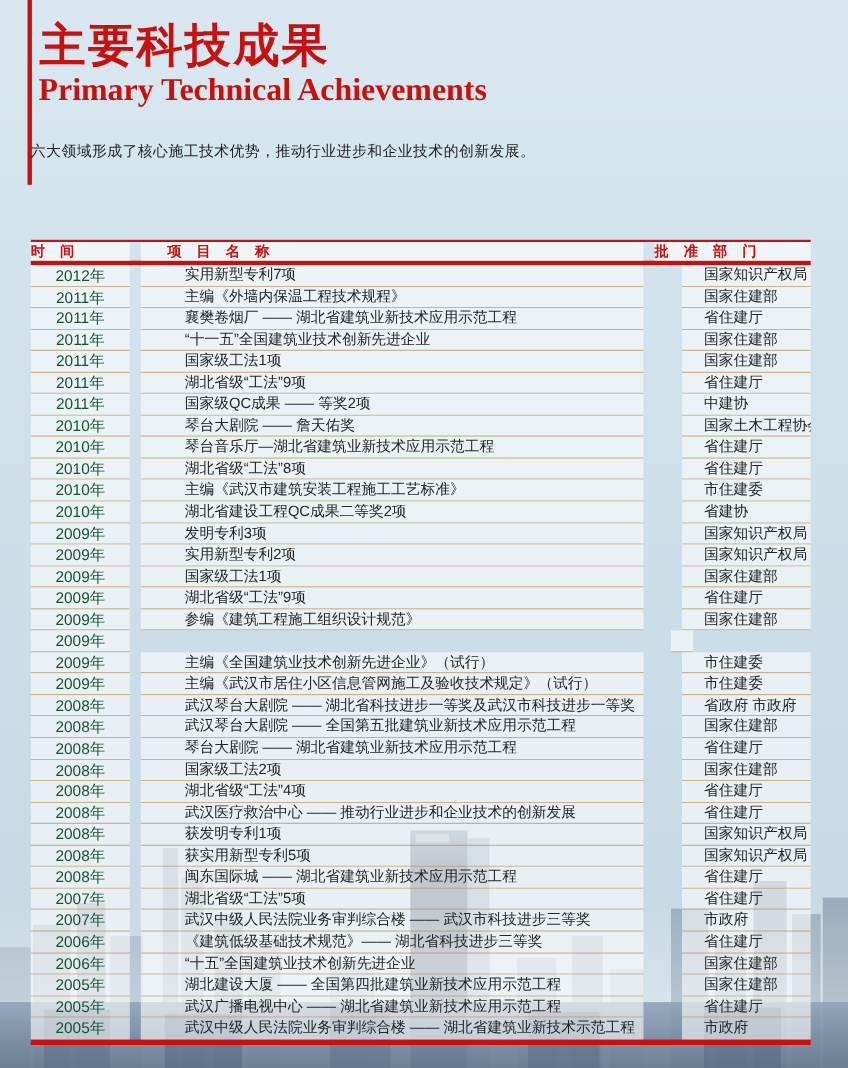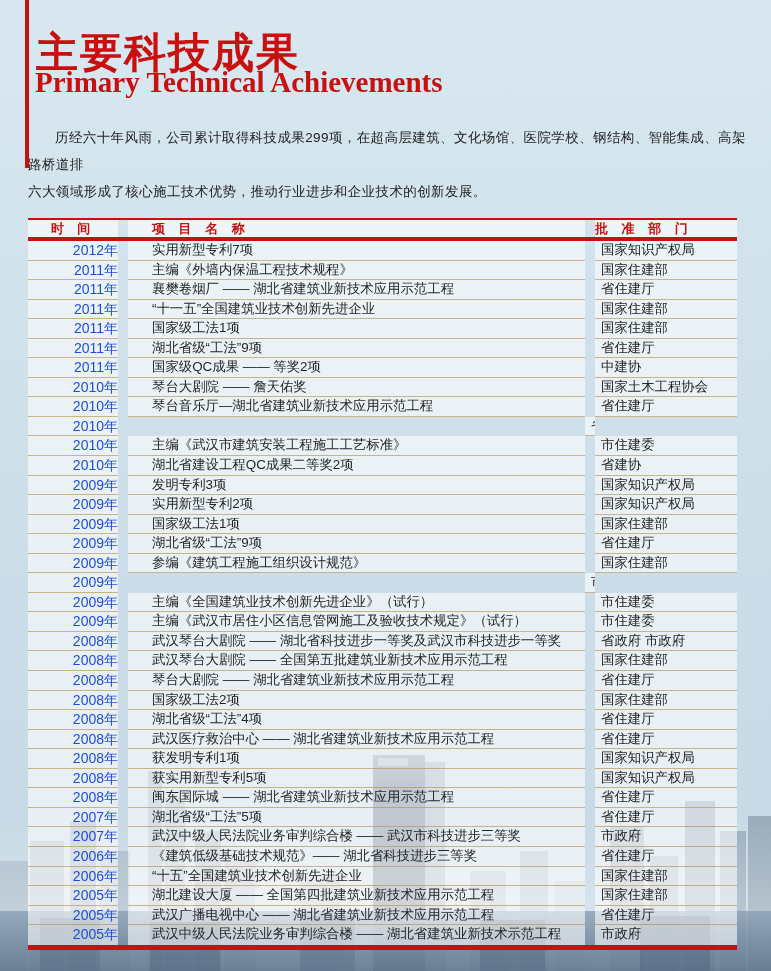--- a/index.html
+++ b/index.html
@@ -19,21 +19,20 @@
   
   .red-bar{
     position:absolute;left:25px;top:0;width:4px;height:168px;
     background:var(--red);
   }
   .title-cn{
     position:absolute;left:36px;top:18px;
     font-size:42px;font-weight:bold;color:var(--red);
     letter-spacing:2px;line-height:1.1;
     font-family:"Liberation Sans",sans-serif;
-    margin-top:12px;
   }
   .title-en{
     position:absolute;left:35px;top:66px;
     font-size:29px;font-weight:bold;color:var(--red);
     font-family:"Liberation Serif",serif;
     letter-spacing:0px;white-space:nowrap;
   }
   .intro{
     position:absolute;left:28px;top:124px;width:718px;
     font-size:13.5px;color:var(--ink);line-height:27px;
@@ -56,33 +55,33 @@
   .grid-row{
     display:grid;
     grid-template-columns:90px 10px 457px 10px 142px;
   }
   .thead{height:17px;}
   .th{
     background:rgba(255,255,255,.62);
     color:var(--red);font-weight:bold;font-size:13px;
     letter-spacing:5px;line-height:17px;white-space:nowrap;
   }
-  .th.c1{text-align:center;font-family:Liberation Serif, serif;}
+  .th.c1{}
   .th.c2{padding-left:24px;}
   .th.c3{}
   .tr{height:19.55px;}
   .td{
     background:rgba(255,255,255,.58);
     border-bottom:1px solid var(--tan);
     font-size:13.4px;color:#242424;
     line-height:18.5px;white-space:nowrap;overflow:hidden;
   }
-  .td.c1{text-align:right;font-size:14px;color:#1d4ed8;}
-  .td.c2{padding-left:24px;}
-  .td.c3{padding-left:6px;}
+  .td.c1{text-align:center;font-size:14px;color:#14532d;}
+  .td.c2{padding-left:40px;}
+  .td.c3{padding-left:20px;margin-left:25px;}
   .colgap{background:transparent;border-bottom:none;}
   .tr:last-child .td{border-bottom:none;}
 </style>
 </head>
 <body>
 
 <svg class="skyline" viewBox="0 0 771 345" preserveAspectRatio="none" aria-hidden="true">
   <defs>
     <linearGradient id="hazeGrad" x1="0" y1="0" x2="0" y2="1">
       <stop offset="0" stop-color="#ffffff" stop-opacity="0"></stop>
@@ -129,21 +128,20 @@
   <rect x="150" y="296" width="70" height="49" fill="#556881" opacity="0.5"></rect>
   <rect x="300" y="290" width="55" height="55" fill="#60728a" opacity="0.5"></rect>
   <rect x="480" y="294" width="65" height="51" fill="#586b83" opacity="0.5"></rect>
   <rect x="640" y="290" width="70" height="55" fill="#53667f" opacity="0.5"></rect>
 </svg>
 
 <div class="red-bar"></div>
 <h1 class="title-cn">主要科技成果</h1>
 <h2 class="title-en">Primary Technical Achievements</h2>
 <div class="intro">
-  <div class="line1">历经六十年风雨，公司累计取得科技成果299项，在超高层建筑、文化场馆、医院学校、钢结构、智能集成、高架路桥道排</div>
   <div class="line2">六大领域形成了核心施工技术优势，推动行业进步和企业技术的创新发展。</div>
 </div>
 
 <div class="ach-table">
   <div class="hline top"></div>
   <div class="grid-row thead">
     <div class="th c1">时  间</div>
     <div class="colgap"></div>
     <div class="th c2">项 目 名 称</div>
     <div class="colgap"></div>
@@ -219,20 +217,21 @@
     <div class="td c1">2010年</div>
     <div class="td colgap"></div>
     <div class="td c2">琴台音乐厅—湖北省建筑业新技术应用示范工程</div>
     <div class="td colgap"></div>
     <div class="td c3">省住建厅</div>
   </div>
 
   <div class="grid-row tr">
     <div class="td c1">2010年</div>
     <div class="td colgap"></div>
+    <div class="td c2">湖北省级“工法”8项</div>
     <div class="td colgap"></div>
     <div class="td c3">省住建厅</div>
   </div>
 
   <div class="grid-row tr">
     <div class="td c1">2010年</div>
     <div class="td colgap"></div>
     <div class="td c2">主编《武汉市建筑安装工程施工工艺标准》</div>
     <div class="td colgap"></div>
     <div class="td c3">市住建委</div>
@@ -345,21 +344,21 @@
     <div class="td c1">2008年</div>
     <div class="td colgap"></div>
     <div class="td c2">湖北省级“工法”4项</div>
     <div class="td colgap"></div>
     <div class="td c3">省住建厅</div>
   </div>
 
   <div class="grid-row tr">
     <div class="td c1">2008年</div>
     <div class="td colgap"></div>
-    <div class="td c2">武汉医疗救治中心 —— 湖北省建筑业新技术应用示范工程</div>
+    <div class="td c2">武汉医疗救治中心 —— 推动行业进步和企业技术的创新发展</div>
     <div class="td colgap"></div>
     <div class="td c3">省住建厅</div>
   </div>
 
   <div class="grid-row tr">
     <div class="td c1">2008年</div>
     <div class="td colgap"></div>
     <div class="td c2">获发明专利1项</div>
     <div class="td colgap"></div>
     <div class="td c3">国家知识产权局</div>

